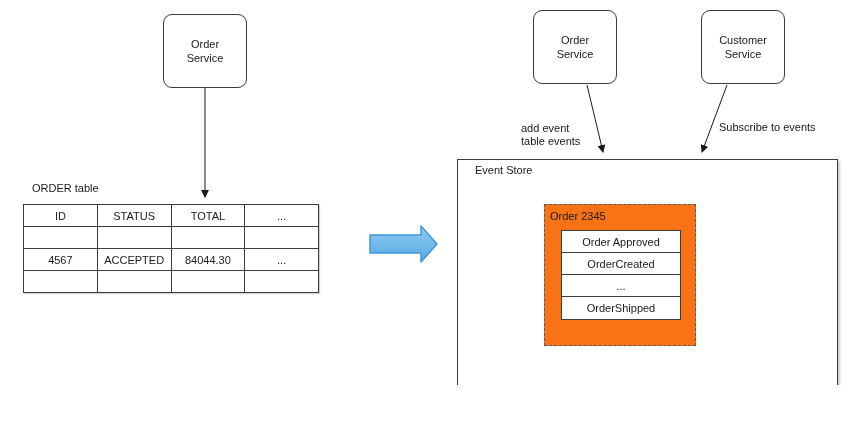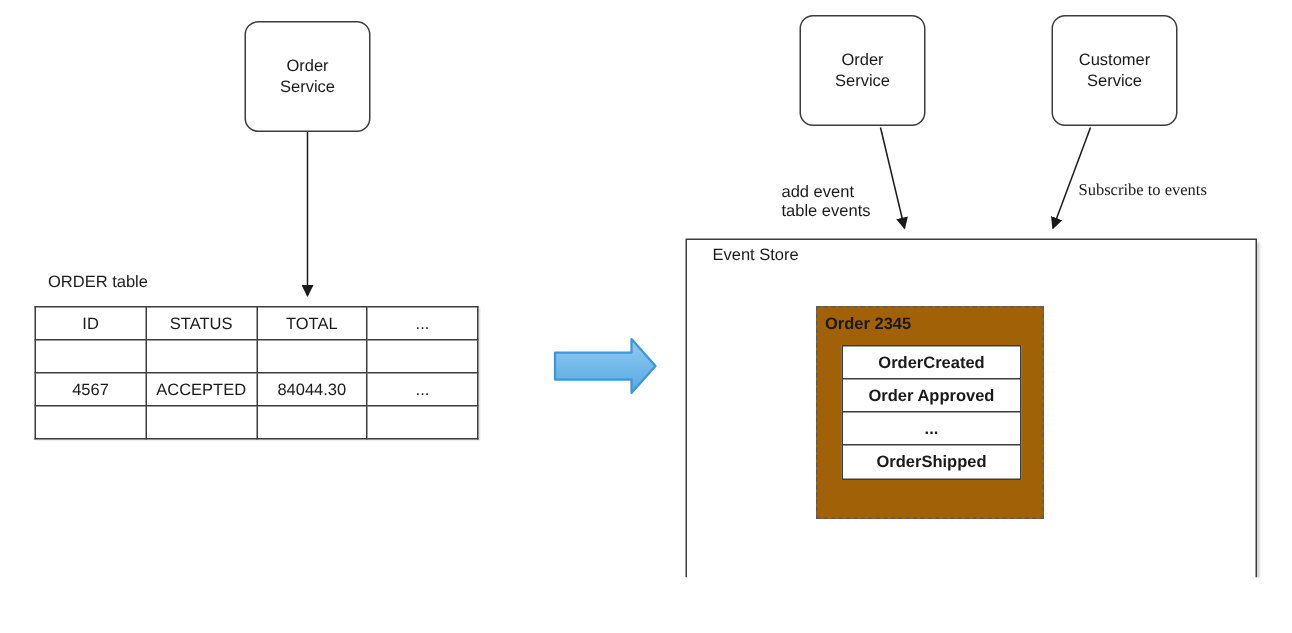--- a/index.html
+++ b/index.html
@@ -41,21 +41,21 @@
 
   .free-label {
     position: absolute;
     font-size: 11px;
     line-height: 13px;
     z-index: 2;
     white-space: nowrap;
   }
   .table-title { left: 32px; top: 182px; }
   .order-arrow-label { left: 521px; top: 122px; }
-  .customer-arrow-label { left: 719px; top: 121px; font-family: Liberation Serif, serif; }
+  .customer-arrow-label { left: 719px; top: 121px; }
 
   table.order-table {
     position: absolute;
     left: 23px; top: 204px;
     width: 296px;
     border-collapse: collapse;
     z-index: 2;
     background: #ffffff;
     box-shadow: 1px 1px 1px rgba(0,0,0,0.18);
   }
@@ -84,22 +84,21 @@
     position: absolute;
     left: 6px; top: 4px;
     font-size: 11px;
     padding-left: 11px;
   }
   .stream-box {
     position: absolute;
     left: 86px; top: 44px;   
     width: 152px; height: 142px;
     border: 1px dashed #5a5a5a;
-    background: #a16207;
-    font-weight: bold;
+    background: #f97316;
   }
   .stream-title {
     position: absolute;
     left: 5px; top: 5px;
     font-size: 11px;
   }
   .event-list {
     position: absolute;
     left: 16px; top: 25px;   
     width: 120px;
@@ -193,21 +192,21 @@
 
   <div class="free-label customer-arrow-label">Subscribe to events</div>
 
   <div class="event-store">
     <div class="event-store-title">Event Store</div>
 
     <div class="stream-box">
       <div class="stream-title">Order 2345</div>
 
       <div class="event-list">
+        <div class="event-row">Order Approved</div>
         <div class="event-row">OrderCreated</div>
-        <div class="event-row">Order Approved</div>
         <div class="event-row">...</div>
         <div class="event-row">OrderShipped</div>
       </div>
     </div>
   </div>
 
 </div>
 
 </body></html>

